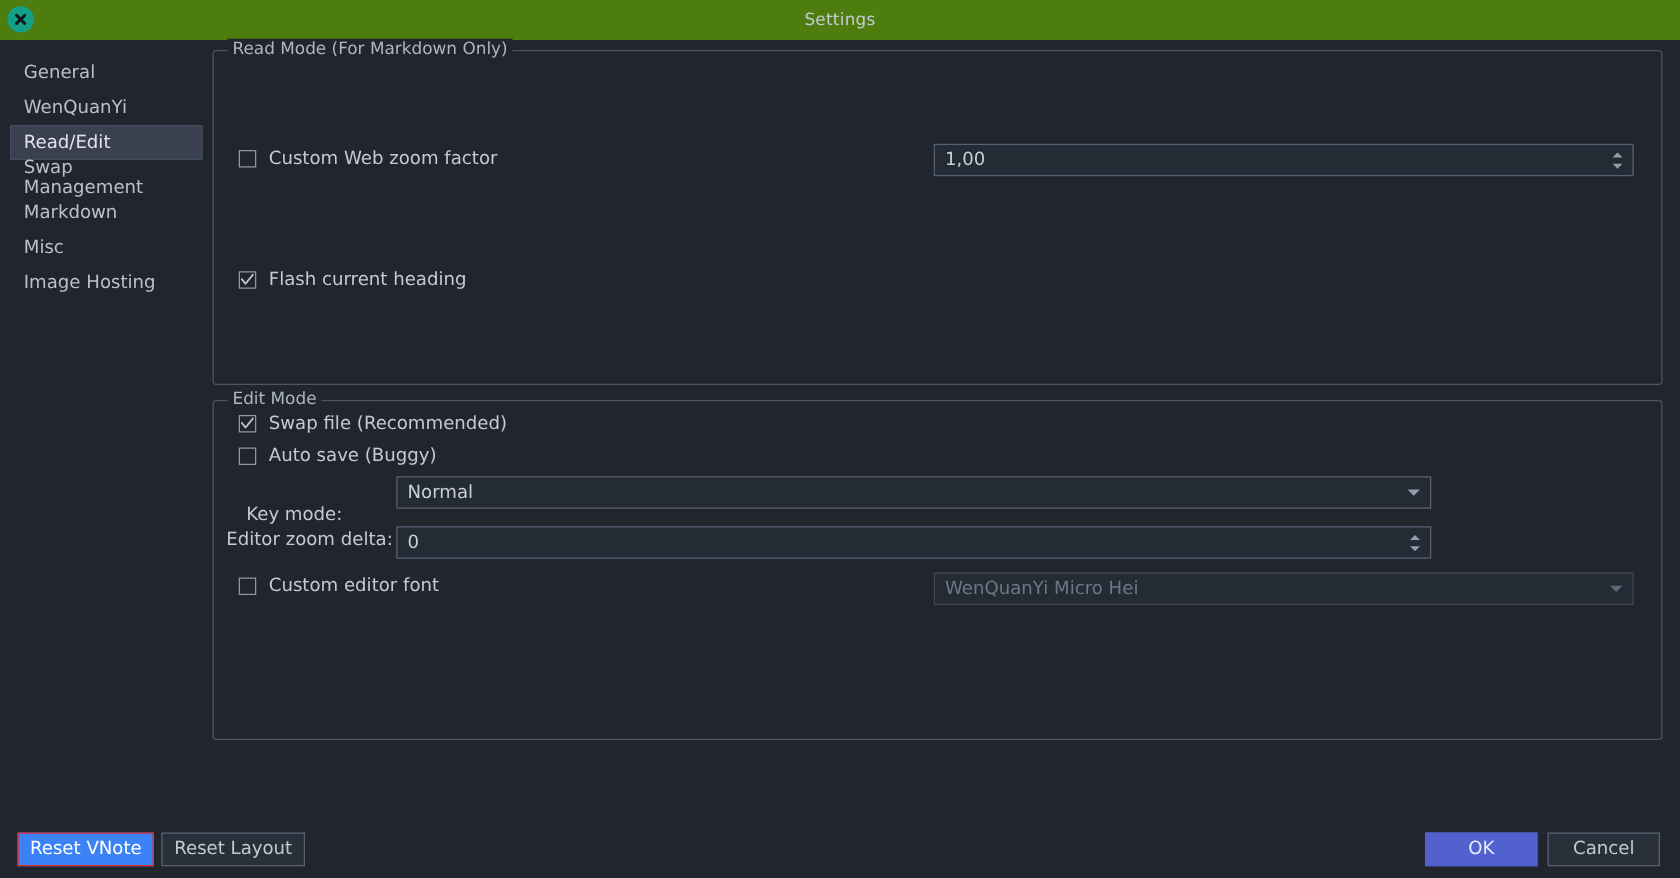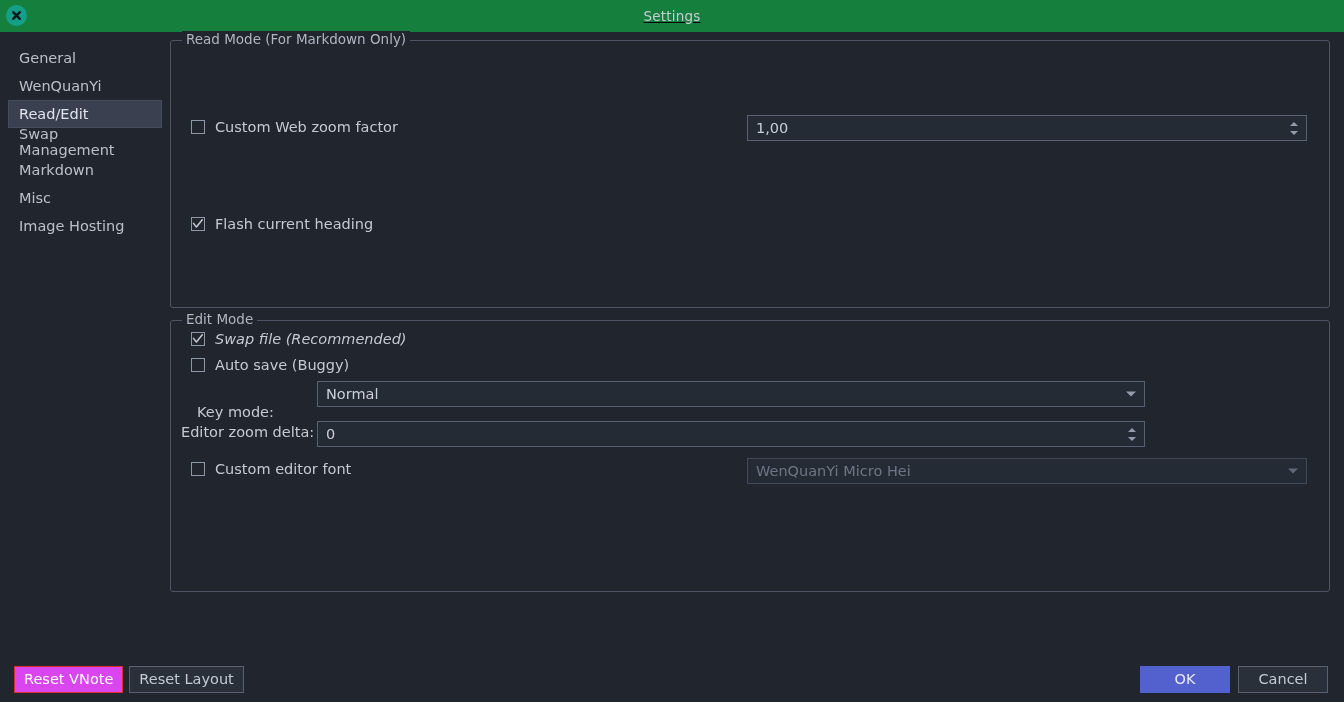--- a/index.html
+++ b/index.html
@@ -19,25 +19,24 @@
     background: #21262e;
     display: flex;
     flex-direction: column;
   }
 
   
   .titlebar {
     position: relative;
     height: 32px;
     flex: 0 0 32px;
-    background: #15803d;
-    display: flex;
-    align-items: center;
-    justify-content: center;
-    text-decoration: underline;
+    background: #4d7c0f;
+    display: flex;
+    align-items: center;
+    justify-content: center;
   }
   .titlebar-text {
     font-size: 13.5px;
     color: #c6ccd6;
     letter-spacing: .2px;
   }
   .close-btn {
     position: absolute;
     left: 6px;
     top: 5px;
@@ -229,21 +228,21 @@
     display: inline-flex;
     align-items: center;
     justify-content: center;
     border: 1px solid #596074;
     background: #2a303a;
     color: #c3cad4;
     cursor: pointer;
     white-space: nowrap;
   }
   .btn.danger {
-    background: #d946ef;
+    background: #3b82f6;
     border-color: #e02d28;
     color: #ffffff;
     min-width: 0;
     padding: 0 9px;
   }
   .btn.plain { min-width: 0; padding: 0 9px; }
   .btn.primary {
     background: #5361cf;
     border-color: #5361cf;
     color: #e7eaf8;
@@ -323,21 +322,21 @@
             </label>
           </div>
 
         </div>
       </div>
 
       <div class="groupbox gb-edit">
         <div class="gb-title">Edit Mode</div>
         <div class="gb-frame">
 
-          <div class="row" style="left:20px; top:10px;font-style:italic;">
+          <div class="row" style="left:20px; top:10px;">
             <label class="cbx">
               <span class="cbx-box">
                 <svg width="12" height="12" viewBox="0 0 12 12">
                   <path d="M1.5 5.4 L4.4 9 L10.3 1.8" fill="none" stroke="#c3cad4" stroke-width="1.5" stroke-linecap="round" stroke-linejoin="round"></path>
                 </svg>
               </span>
               <span class="cbx-label">Swap file (Recommended)</span>
             </label>
           </div>
 

